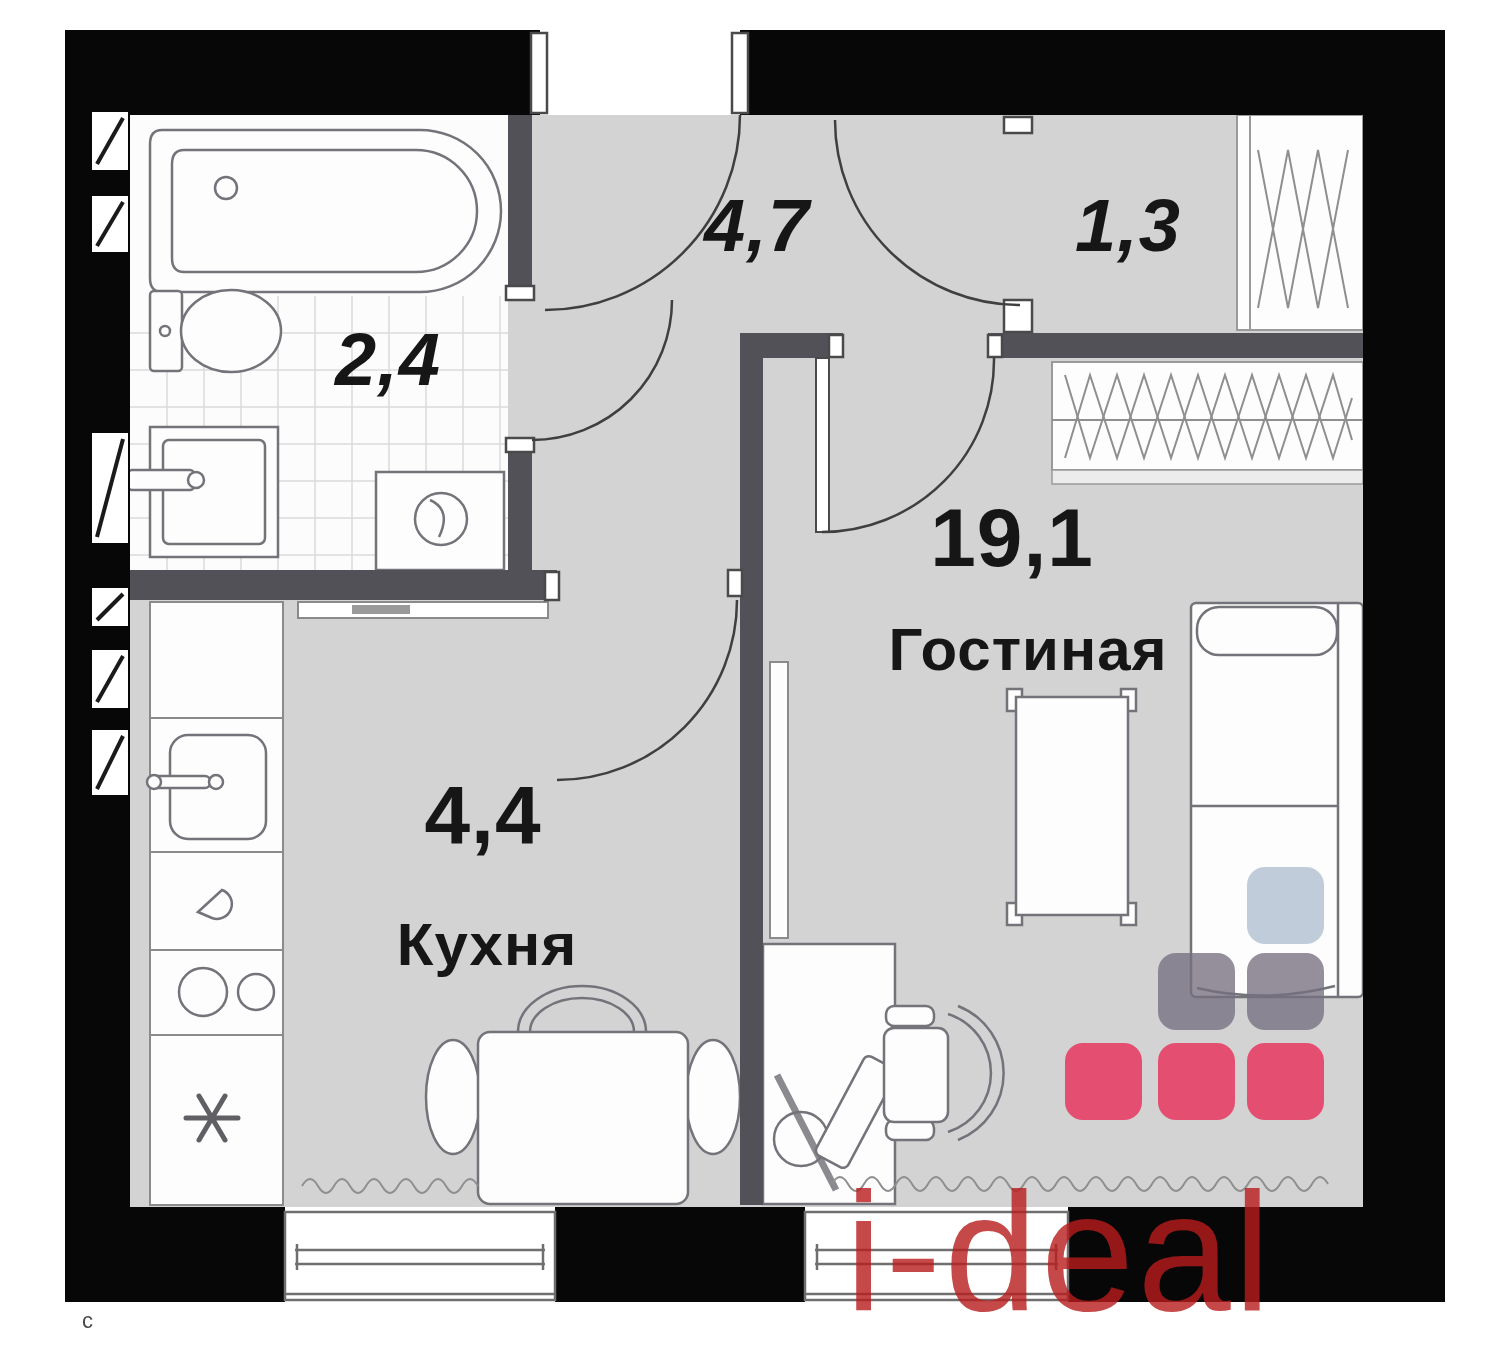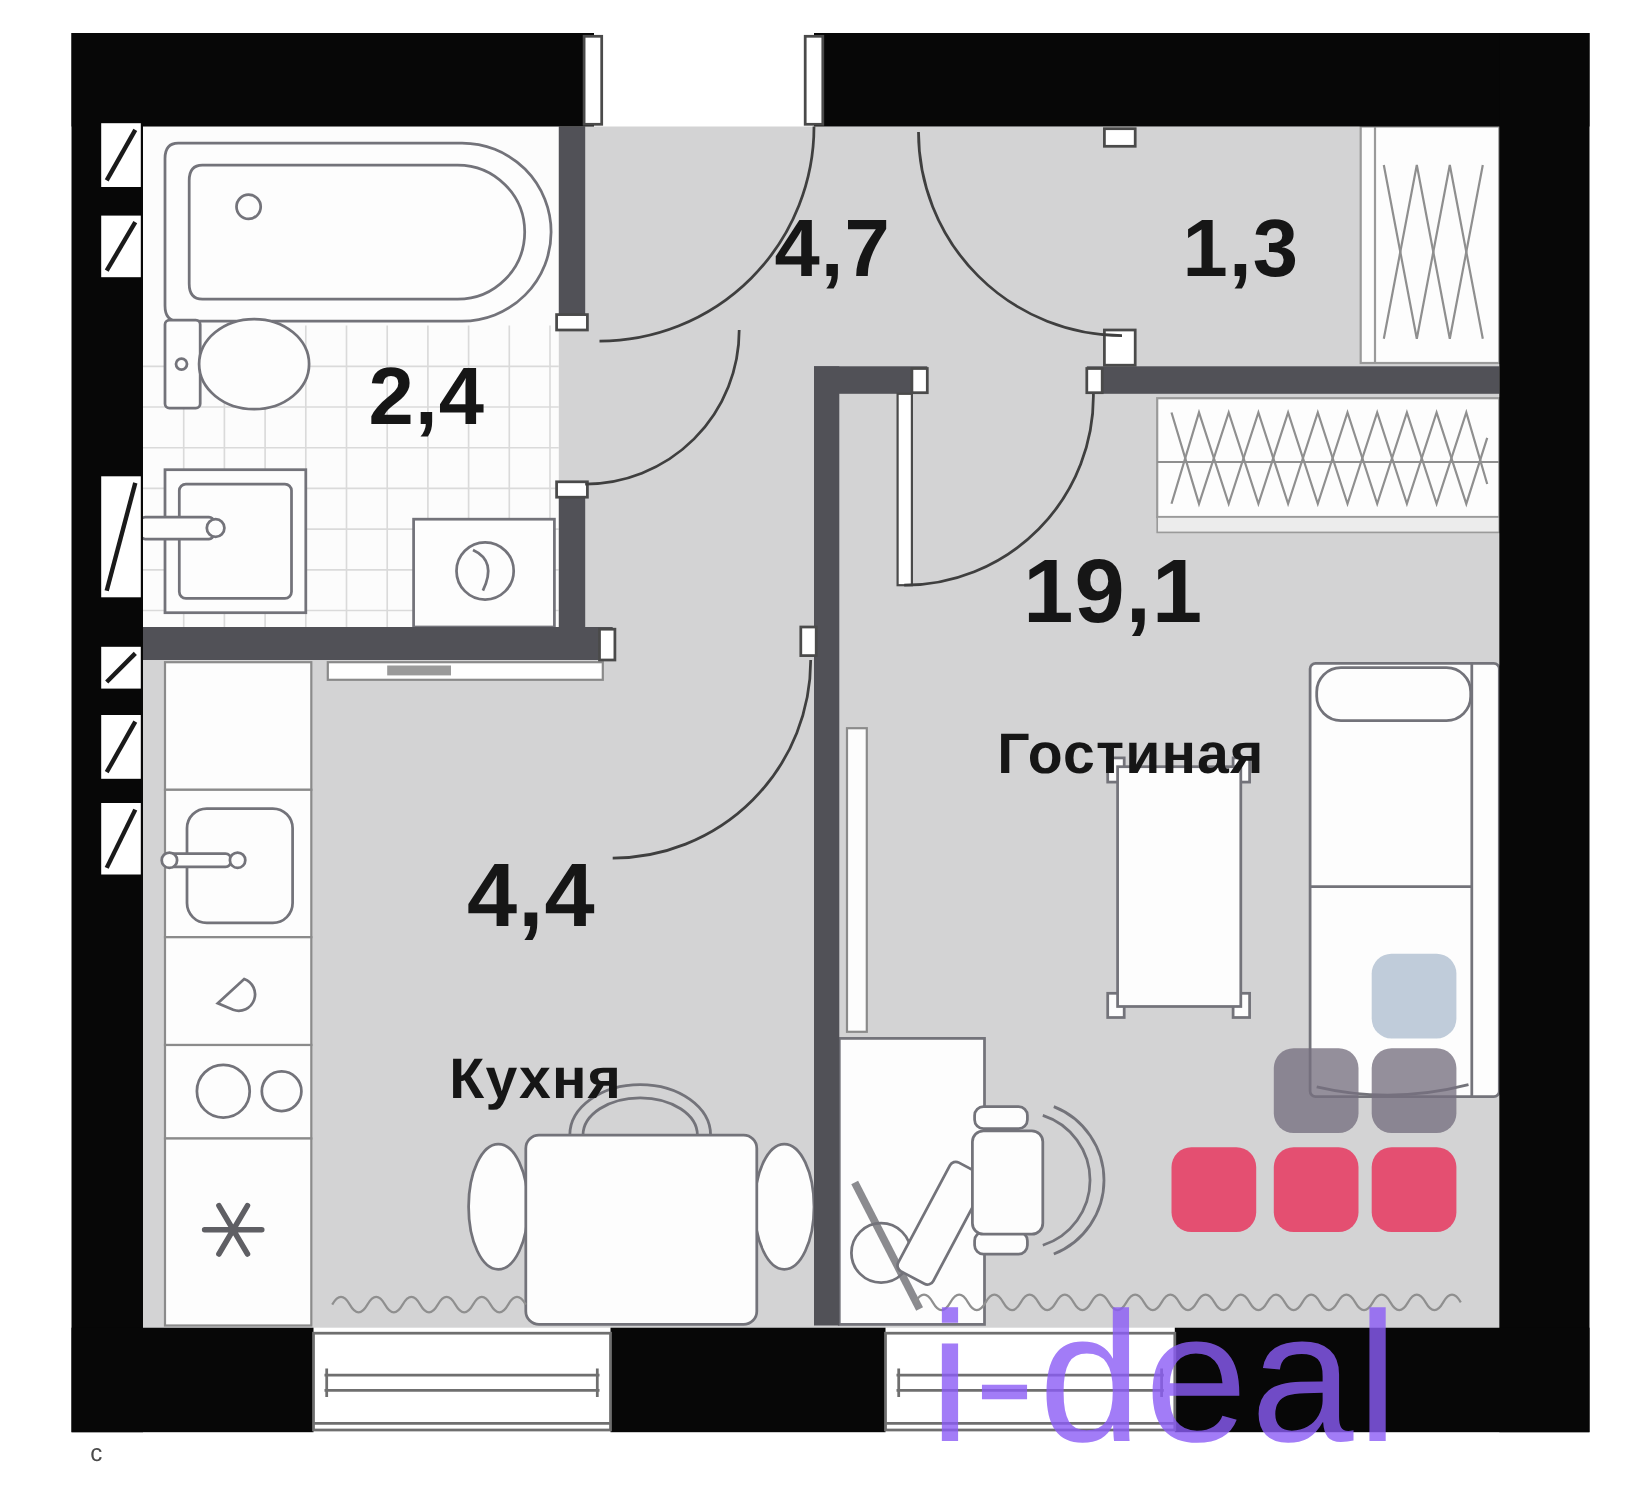--- a/index.html
+++ b/index.html
@@ -13,38 +13,38 @@
   .stage svg{position:absolute;left:0;top:0;}
   .room-label{
     position:absolute;
     transform:translate(-50%,-50%);
     font-weight:700;
     color:#161616;
     white-space:nowrap;
     line-height:1;
     letter-spacing:1px;
   }
-  .lbl-74{font-size:74px;}
+  .lbl-74{font-size:74px;font-style:italic;}
   .lbl-82{font-size:82px;}
-  .lbl-76{font-size:52px;margin-top:36px;}
+  .lbl-76{font-size:60px;}
   .wm-sq{
     position:absolute;
     width:77px;height:77px;
     border-radius:18px;
   }
   .wm-blue{background:#bdc9d8;opacity:.95;}
   .wm-gray{background:#76707f;opacity:.78;}
   .wm-pink{background:#e5486b;opacity:.95;}
   .wm-text{
     position:absolute;
     left:845px;top:1168px;
     font-size:168px;
     font-weight:400;
     letter-spacing:3px;
-    color:#8b5cf6;
+    color:#b91c1c;
     opacity:.8;
     line-height:1;
   }
   .corner-char{
     position:absolute;
     left:82px;top:1308px;
     font-size:22px;
     color:#4a4a4a;
   }
 </style>

